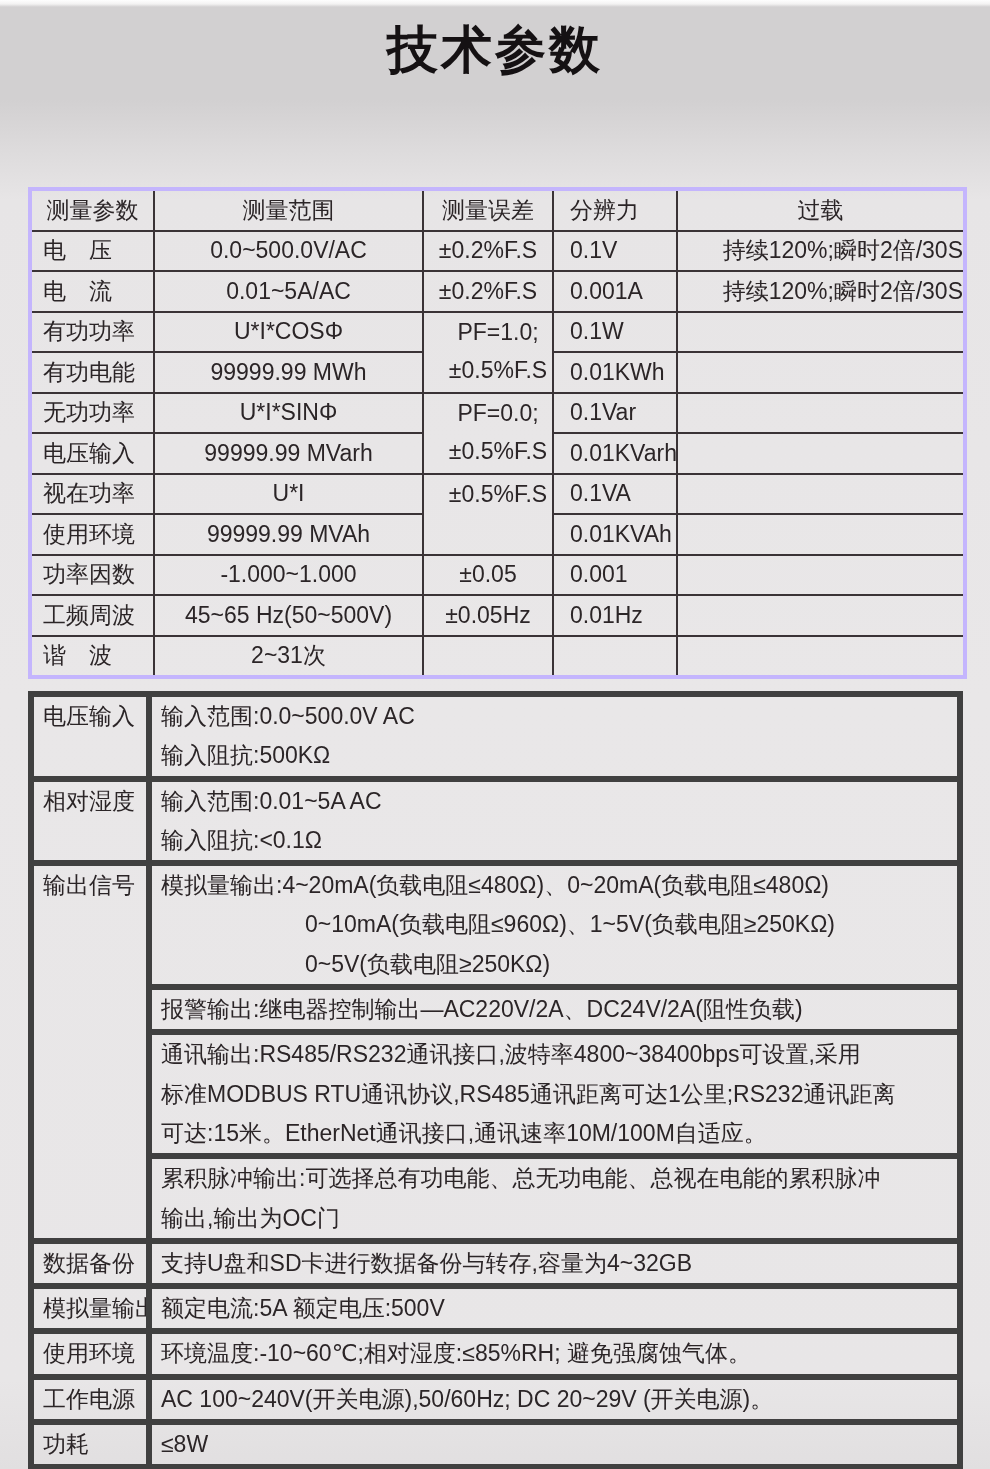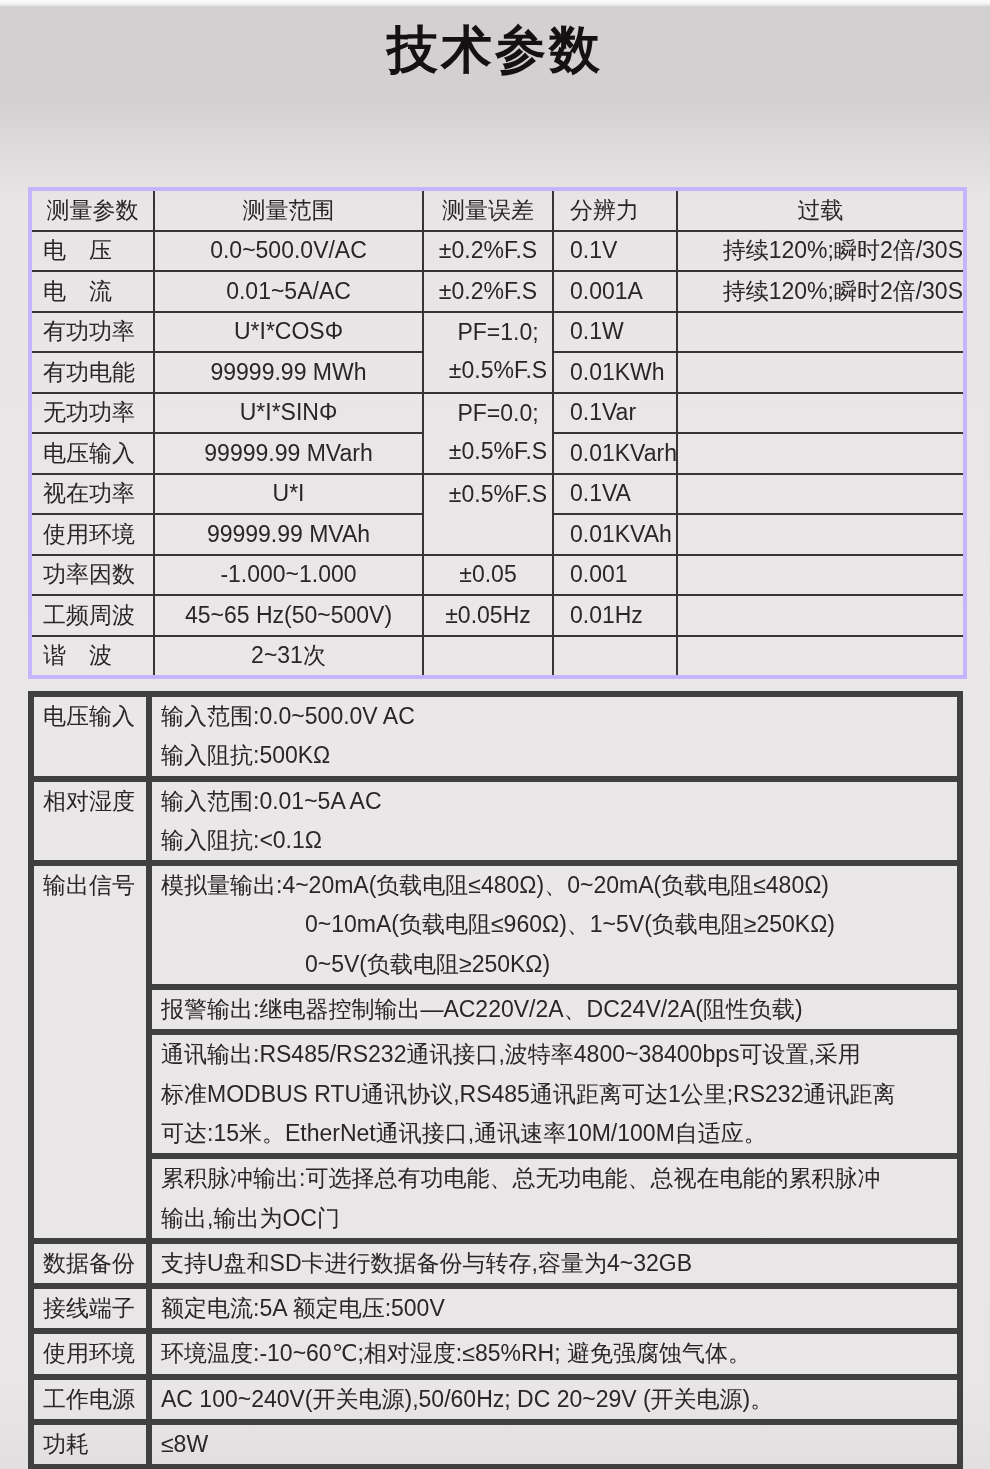--- a/index.html
+++ b/index.html
@@ -196,21 +196,21 @@
       <div class="ln">输出,输出为OC门</div>
     </td>
   </tr>
   <tr>
     <th>数据备份</th>
     <td class="h1">
       <div class="ln">支持U盘和SD卡进行数据备份与转存,容量为4~32GB</div>
     </td>
   </tr>
   <tr>
-    <th>接线端子</th>
+    <th>模拟量输出</th>
     <td class="h1">
       <div class="ln">额定电流:5A  额定电压:500V</div>
     </td>
   </tr>
   <tr>
     <th>使用环境</th>
     <td class="h1">
       <div class="ln">环境温度:-10~60℃;相对湿度:≤85%RH; 避免强腐蚀气体。</div>
     </td>
   </tr>

